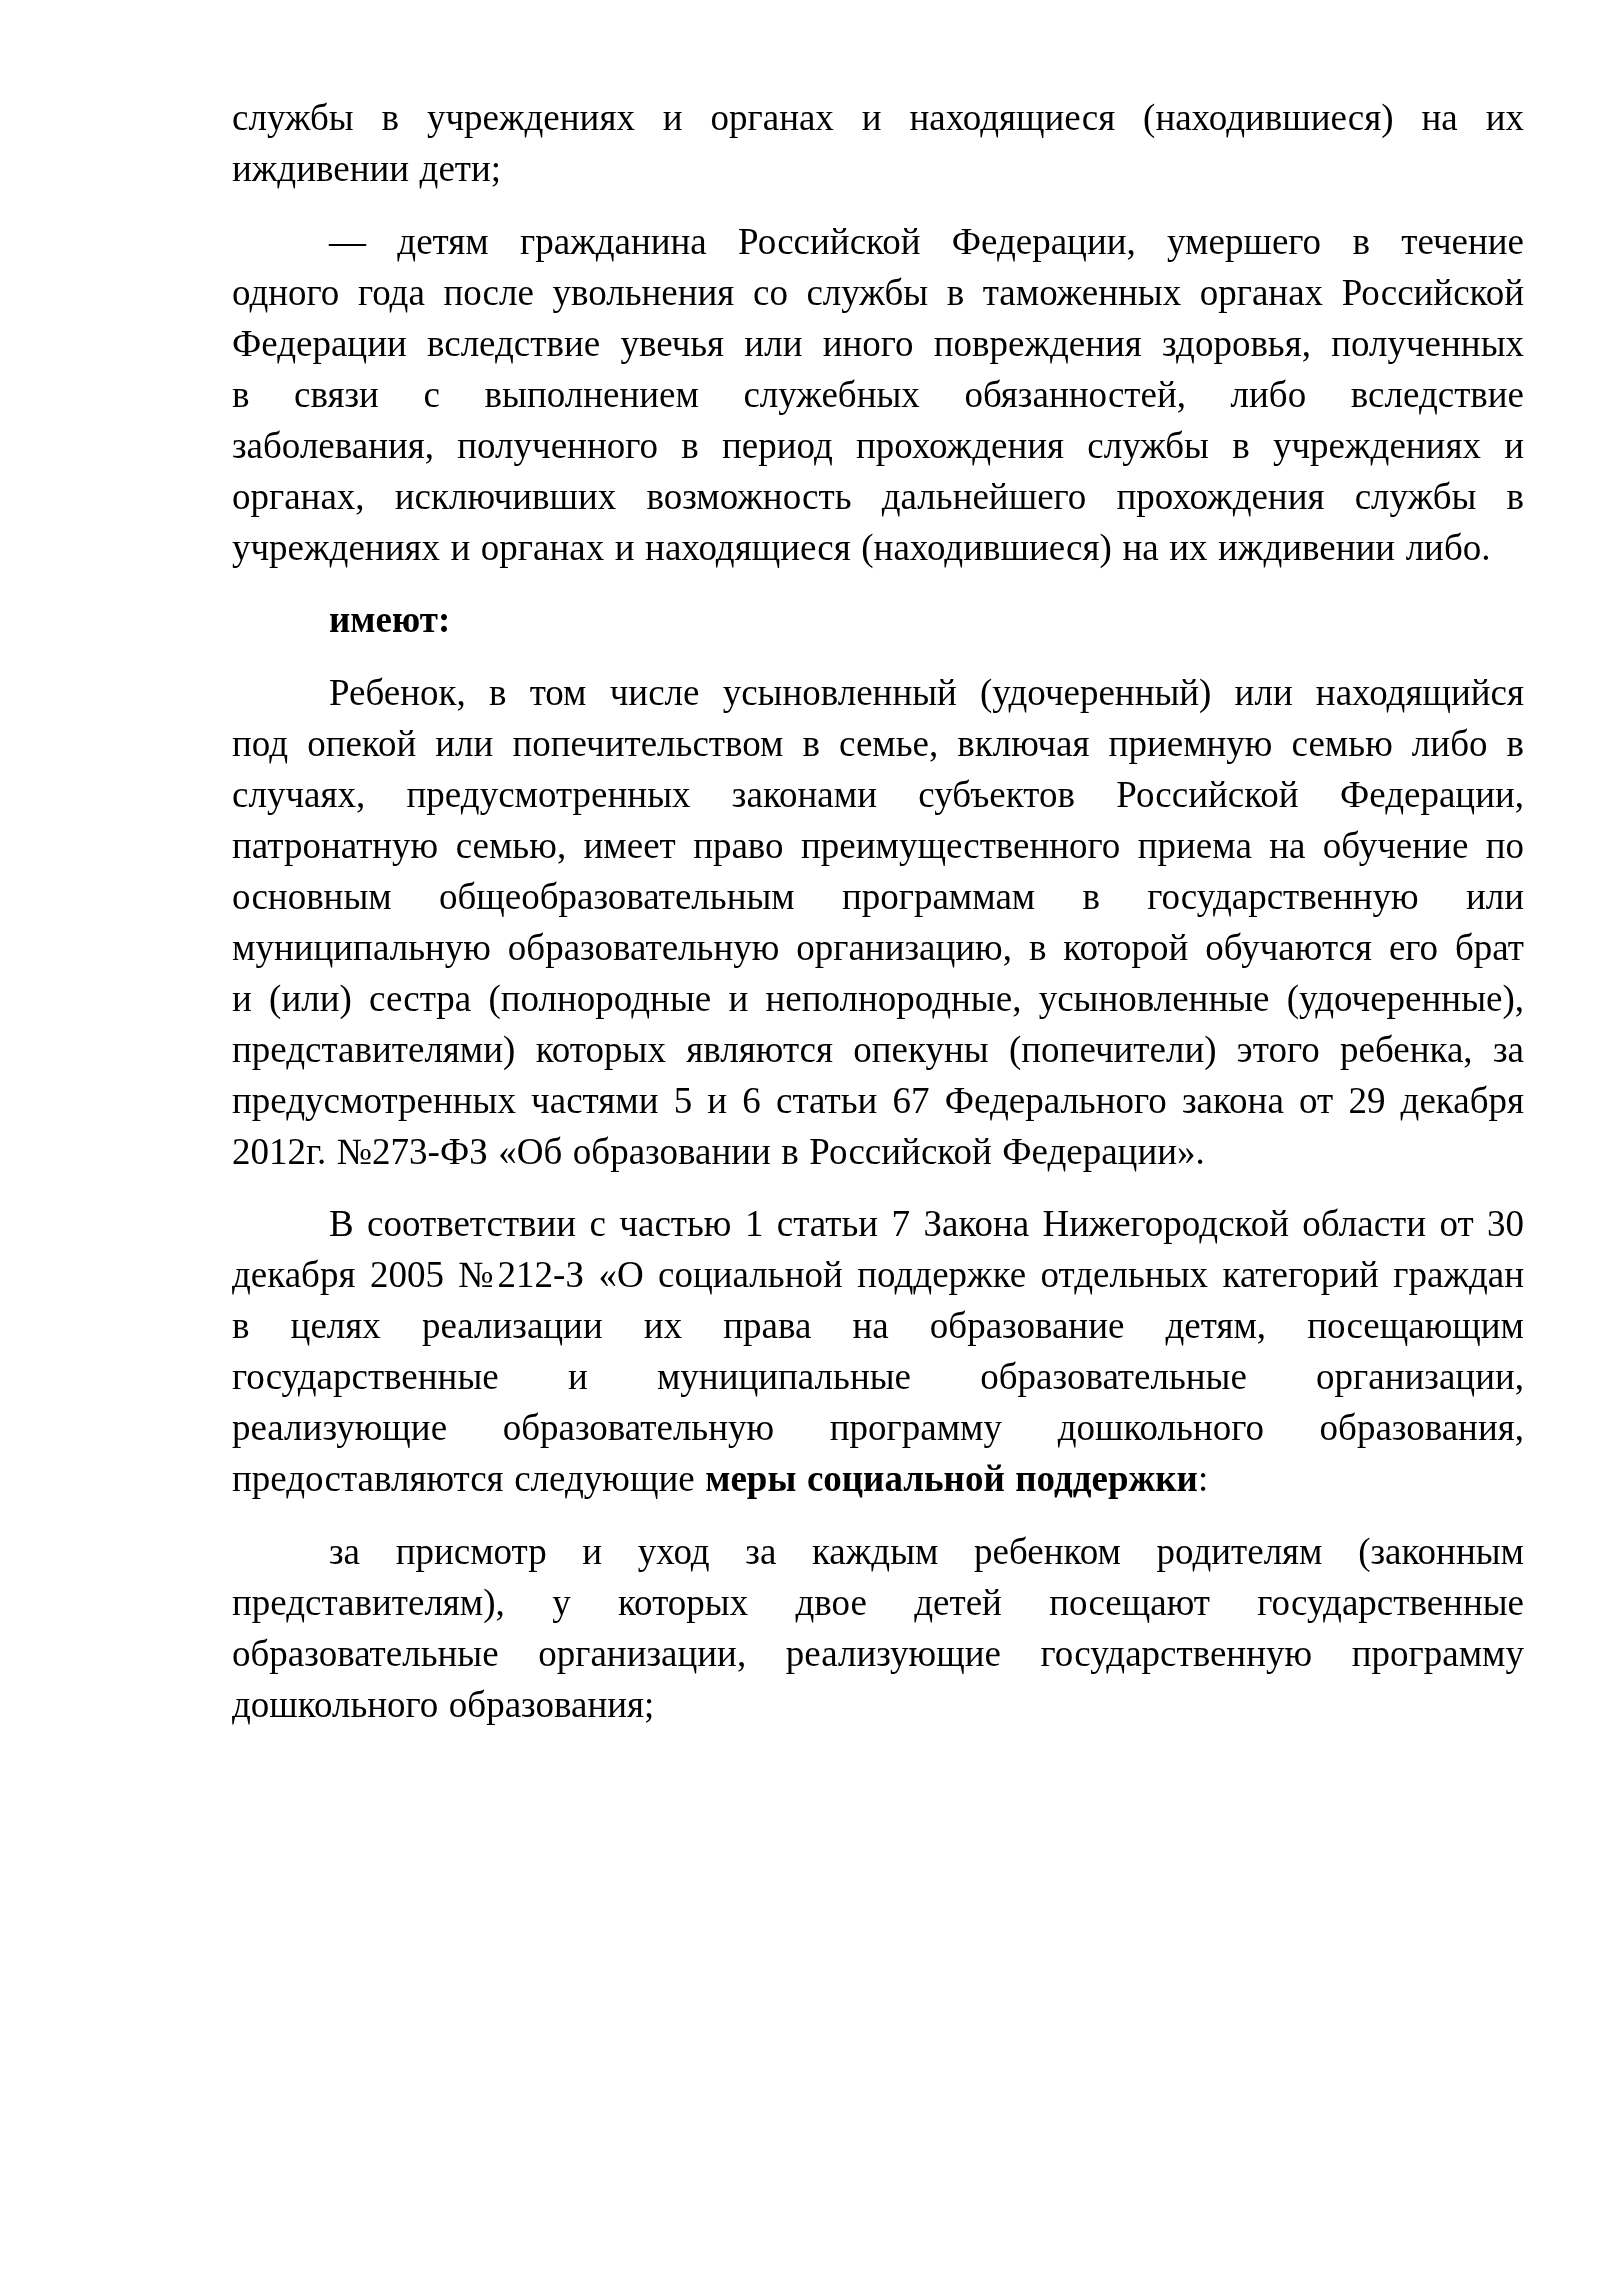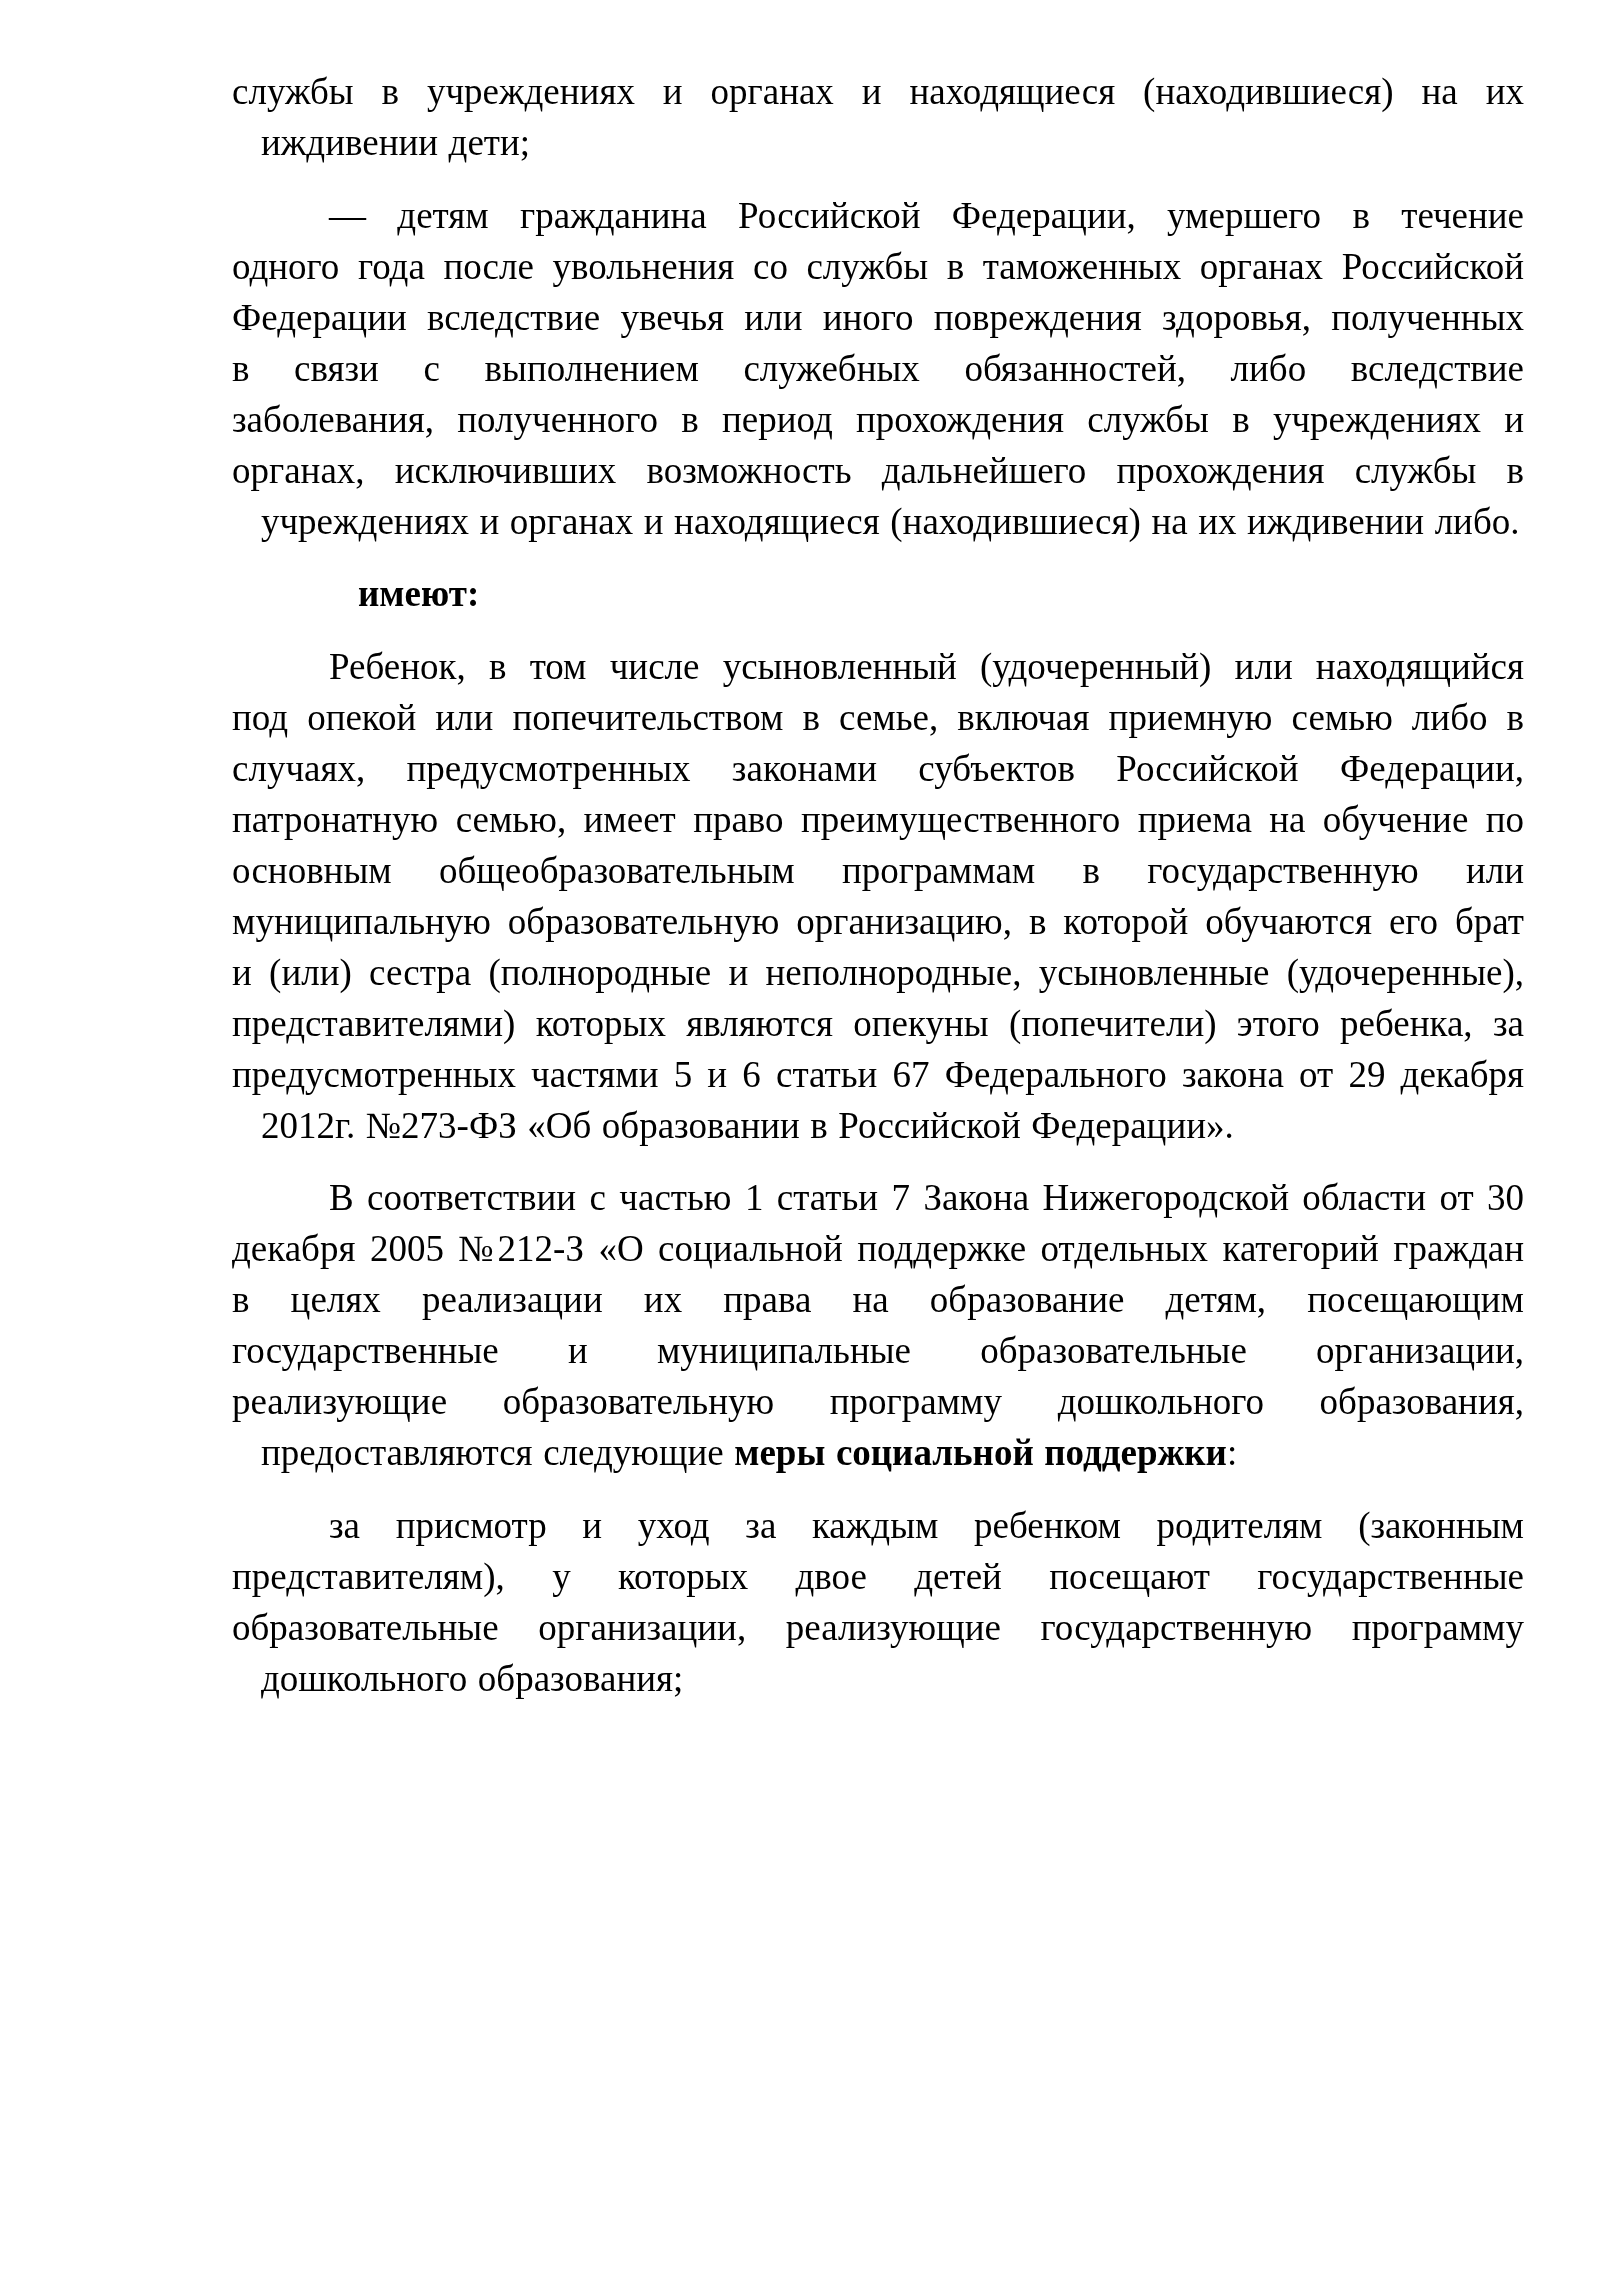--- a/index.html
+++ b/index.html
@@ -7,38 +7,37 @@
     width: 1623px;
     height: 2295px;
     background: #ffffff;
     color: #000000;
     font-family: "Liberation Serif", "DejaVu Serif", serif;
   }
   .page {
     box-sizing: border-box;
     width: 1623px;
     height: 2295px;
-    padding: 66px 99px 0 232px;
+    padding: 92px 99px 0 232px;
     background: #ffffff;
     overflow: hidden;
   }
   .para {
     margin: 0 0 21.6px 0;
     font-size: 37px;
     line-height: 51px;
     word-spacing: 1.3px;
   }
   .ln {
     display: block;
     text-align: justify;
     text-align-last: justify;
   }
   .ln.last {
     text-align-last: left;
-    margin-left: 29px;
   }
   .para .ln:first-child { text-indent: 97px; }
   .para.no-indent .ln:first-child { text-indent: 0; }
   .para.bold { font-weight: bold; }
   .para b { font-weight: bold; }
 </style>
 </head>
 <body>
 
 <div class="page">

